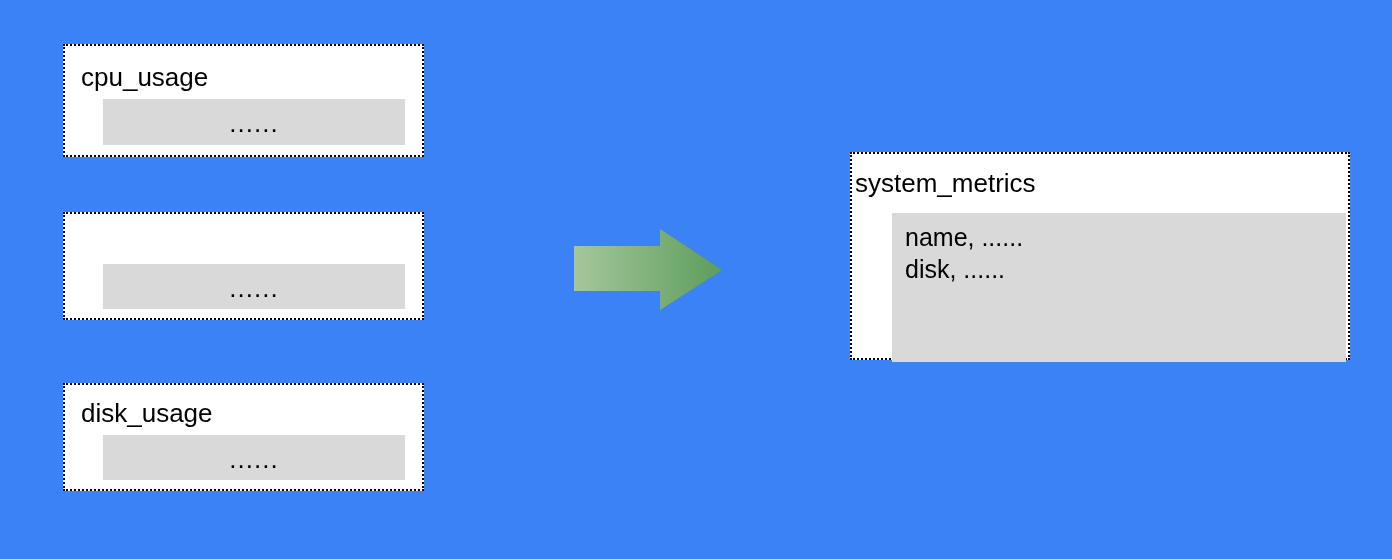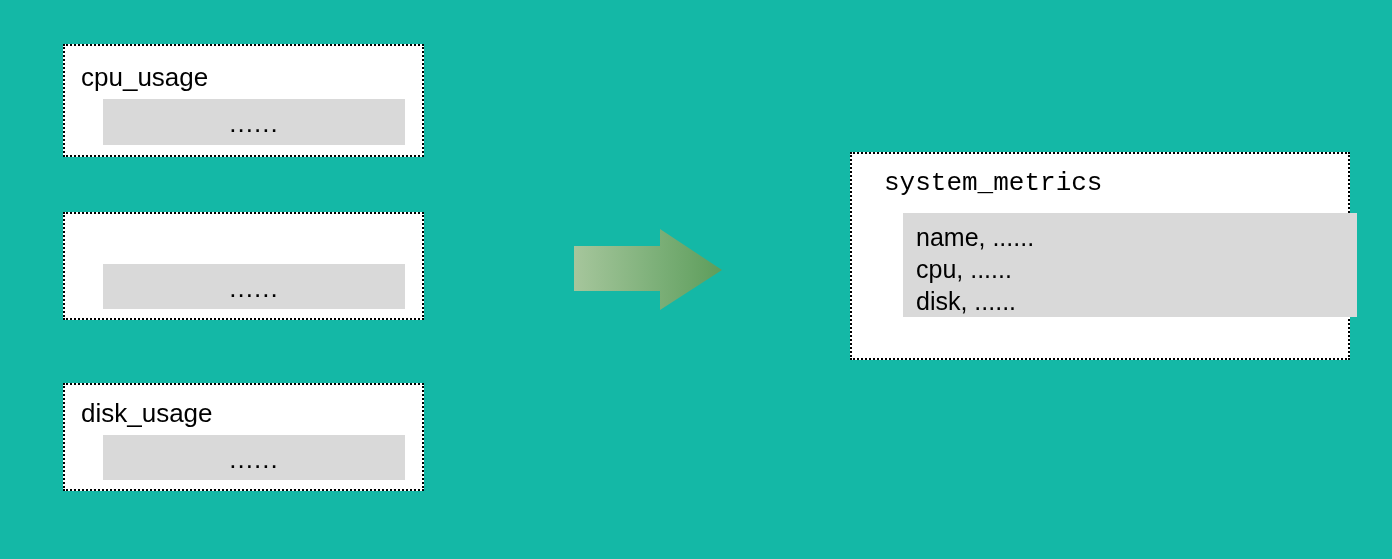--- a/index.html
+++ b/index.html
@@ -9,21 +9,21 @@
     background: #ffffff;
   }
   body {
     font-family: "Liberation Sans", sans-serif;
     -webkit-font-smoothing: antialiased;
   }
   #canvas {
     position: relative;
     width: 1392px;
     height: 559px;
-    background: #14b8a6;
+    background: #3b82f6;
     overflow: hidden;
   }
 
   
   .node-box {
     position: absolute;
     box-sizing: border-box;
     border: 2px dotted #000000;
     background: #ffffff;
   }
@@ -110,23 +110,22 @@
       <linearGradient id="arrowGrad" x1="0" y1="0" x2="1" y2="0">
         <stop offset="0" stop-color="#a6c69c"></stop>
         <stop offset="0.55" stop-color="#7db079"></stop>
         <stop offset="1" stop-color="#5d9d5b"></stop>
       </linearGradient>
     </defs>
     <polygon points="4,21 90,21 90,4 152,45 90,85 90,66 4,66" fill="url(#arrowGrad)"></polygon>
   </svg>
 
   <div class="node-box" style="left:850px; top:152px; width:500px; height:208px;">
-    <div class="node-title" style="left:32px; top:14px;font-family:Liberation Mono, monospace;">system_metrics</div>
-    <div class="node-body" style="left:51px; top:59px; width:454px; height:104px;">
+    <div class="node-title" style="left:3px; top:14px;">system_metrics</div>
+    <div class="node-body" style="left:40px; top:59px; width:454px; height:149px;">
       <div class="field-list">
         <div class="field-row">name, ......</div>
-        <div class="field-row">cpu, ......</div>
         <div class="field-row">disk, ......</div>
       </div>
     </div>
   </div>
 
 </div>
 
 </body></html>

